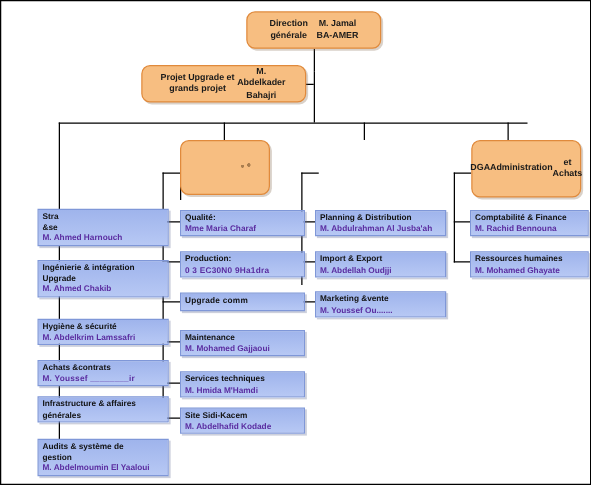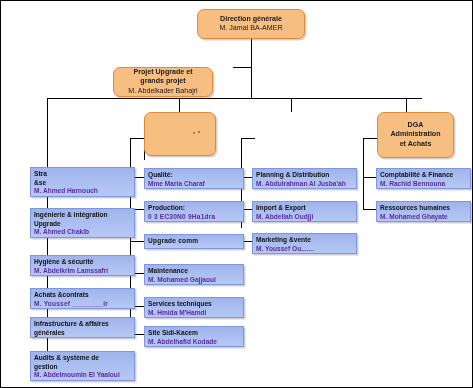--- a/index.html
+++ b/index.html
@@ -32,27 +32,26 @@
     background: #F7BE81;
     border: 1px solid #E08A3C;
     border-radius: 7px;
     box-sizing: border-box;
     color: #1a1a1a;
     font-size: 7.1px;
     line-height: 1.32;
     font-weight: 600;
     text-align: center;
     display: flex;
-    flex-direction: column;
     align-items: center;
     justify-content: center;
     padding: 1px 14px;
     box-shadow: 1.5px 1.5px 0 rgba(120,90,60,0.28);
   }
-  .onode .l2 { font-weight: 400; }
+  .onode .l2 { font-weight: 700; }
 
   
   .bnode {
     position: absolute;
     background: #A8BDF0;
     background: linear-gradient(#9FB4EC, #B7C8F4);
     border: 1px solid #7f97d8;
     box-sizing: border-box;
     padding: 2px 3px;
     font-size: 6.6px;
@@ -129,32 +128,32 @@
   <div class="line vline" style="left:362px; top:137px; height:72px;"></div>
   <div class="line hline" style="left:362px; top:137px; width:14px;"></div>
   <div class="line hline" style="left:362px; top:176px; width:13px;"></div>
   <div class="line hline" style="left:362px; top:208px; width:13px;"></div>
 
   <div class="onode" style="left:196px; top:8px; width:108px; height:30px;">
     <span class="l1">Direction générale</span>
     <span class="l2">M. Jamal BA-AMER</span>
   </div>
 
-  <div class="onode" style="left:112px; top:66px; width:100px; height:30px;">
+  <div class="onode" style="left:112px; top:51px; width:132px; height:30px;">
     <span class="l1">Projet Upgrade et grands projet</span>
     <span class="l2">M. Abdelkader Bahajri</span>
   </div>
 
   <div class="onode" style="left:143px; top:111px; width:72px; height:44px;">
     <span class="l1"></span>
     <span class="smudge"></span>
   </div>
 
 
-  <div class="onode" style="left:376px; top:111px; width:77px; height:46px;">
+  <div class="onode" style="left:376px; top:111px; width:88px; height:46px;">
     <span>DGA</span>
     <span>Administration</span>
     <span>et Achats</span>
   </div>
 
   <div class="bnode" style="left:29px; top:166px; width:105px; height:30px;">
     <span class="title">Stra</span>
     <span class="title">&amp;se</span>
     <span class="person">M. Ahmed Harnouch</span>
   </div>

